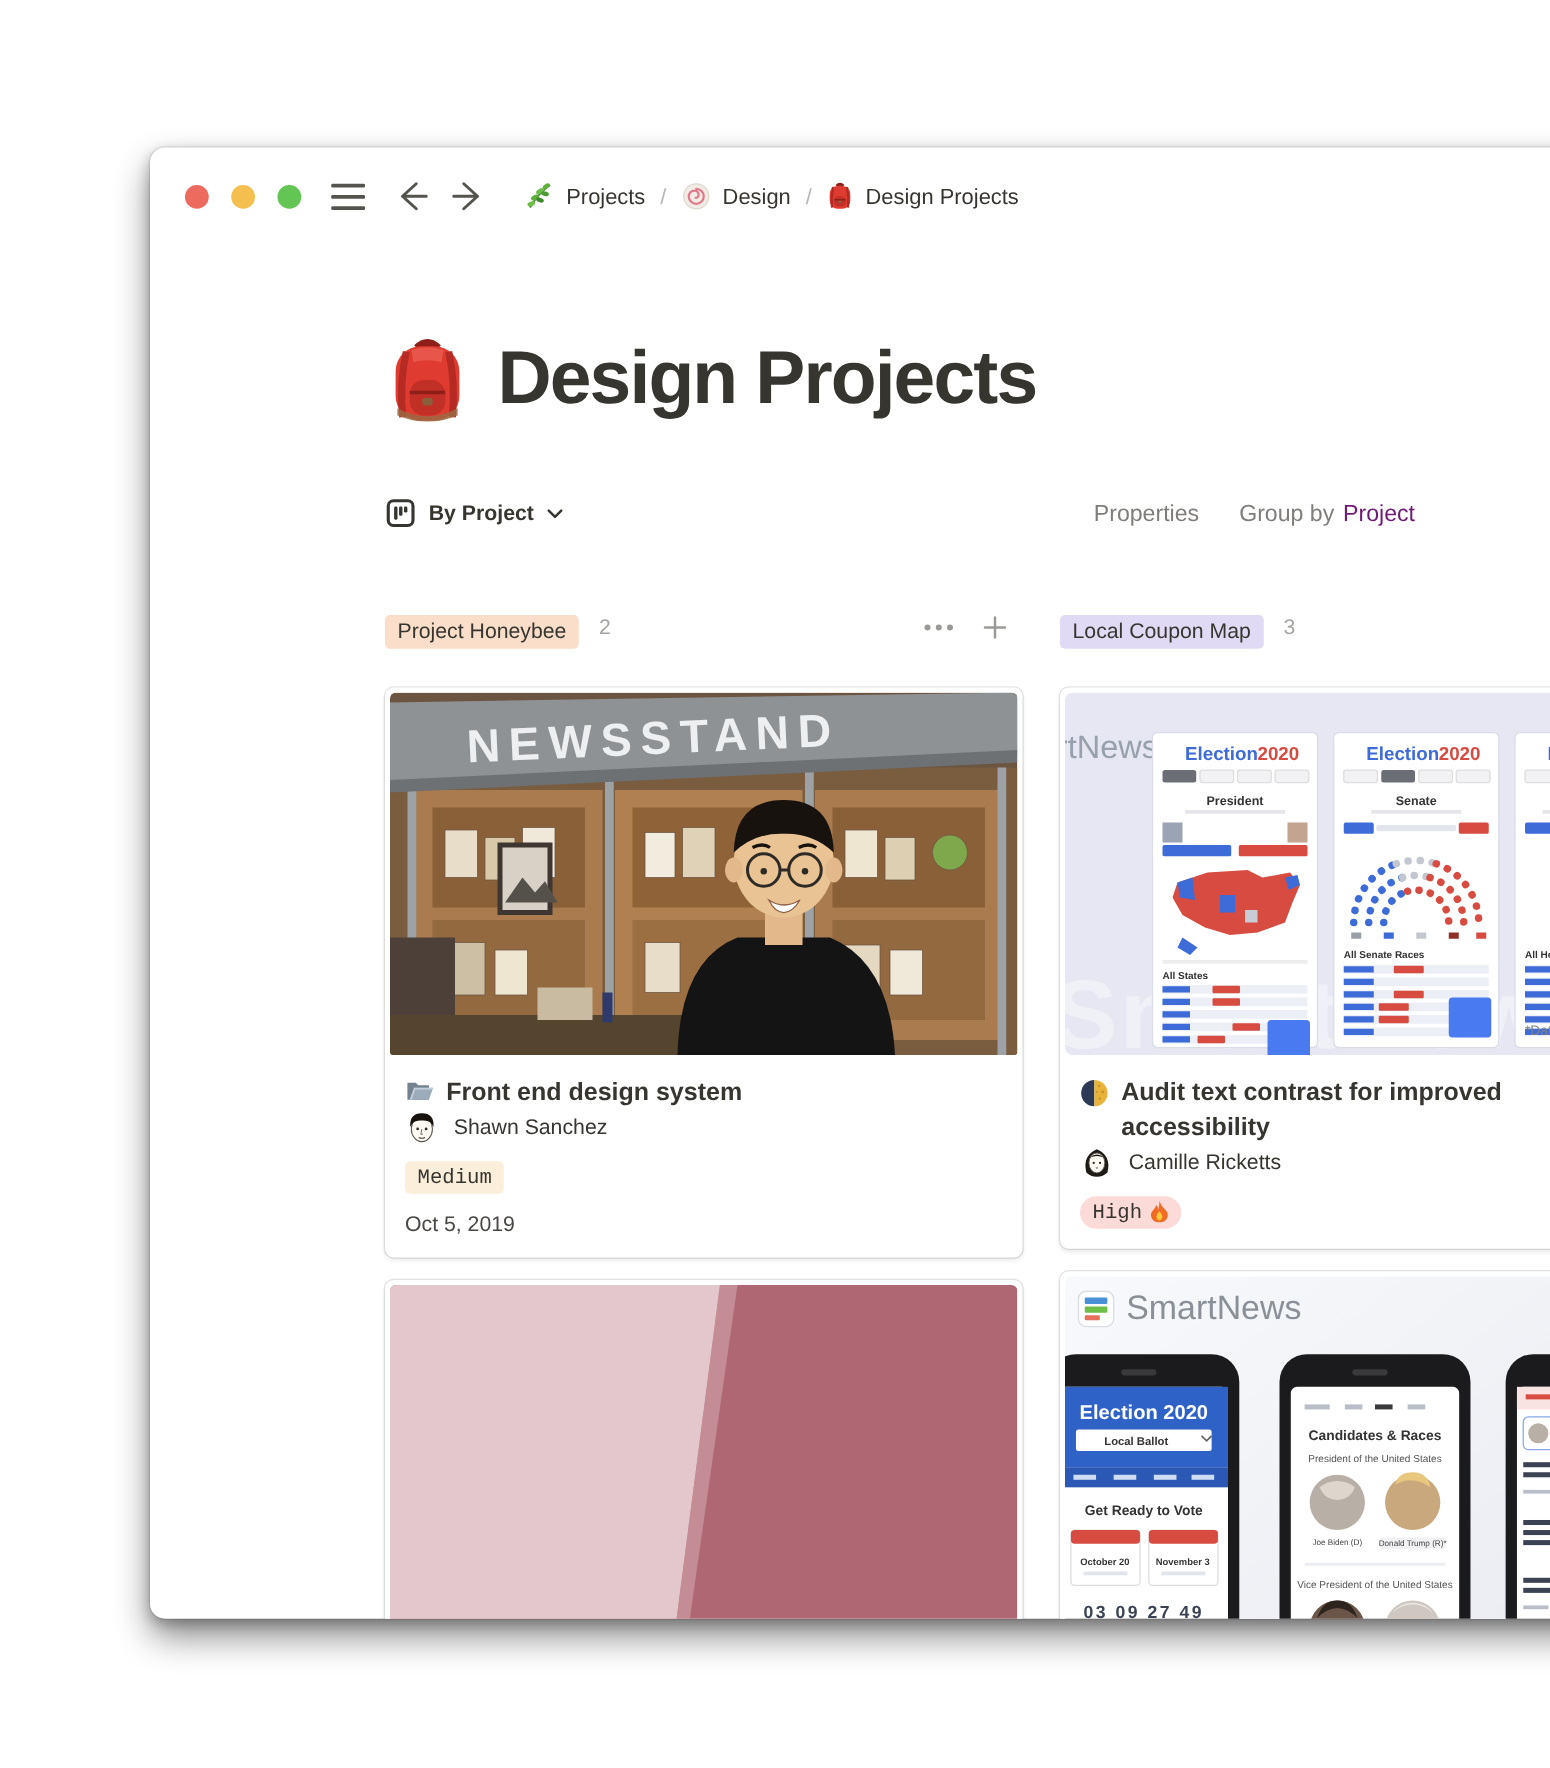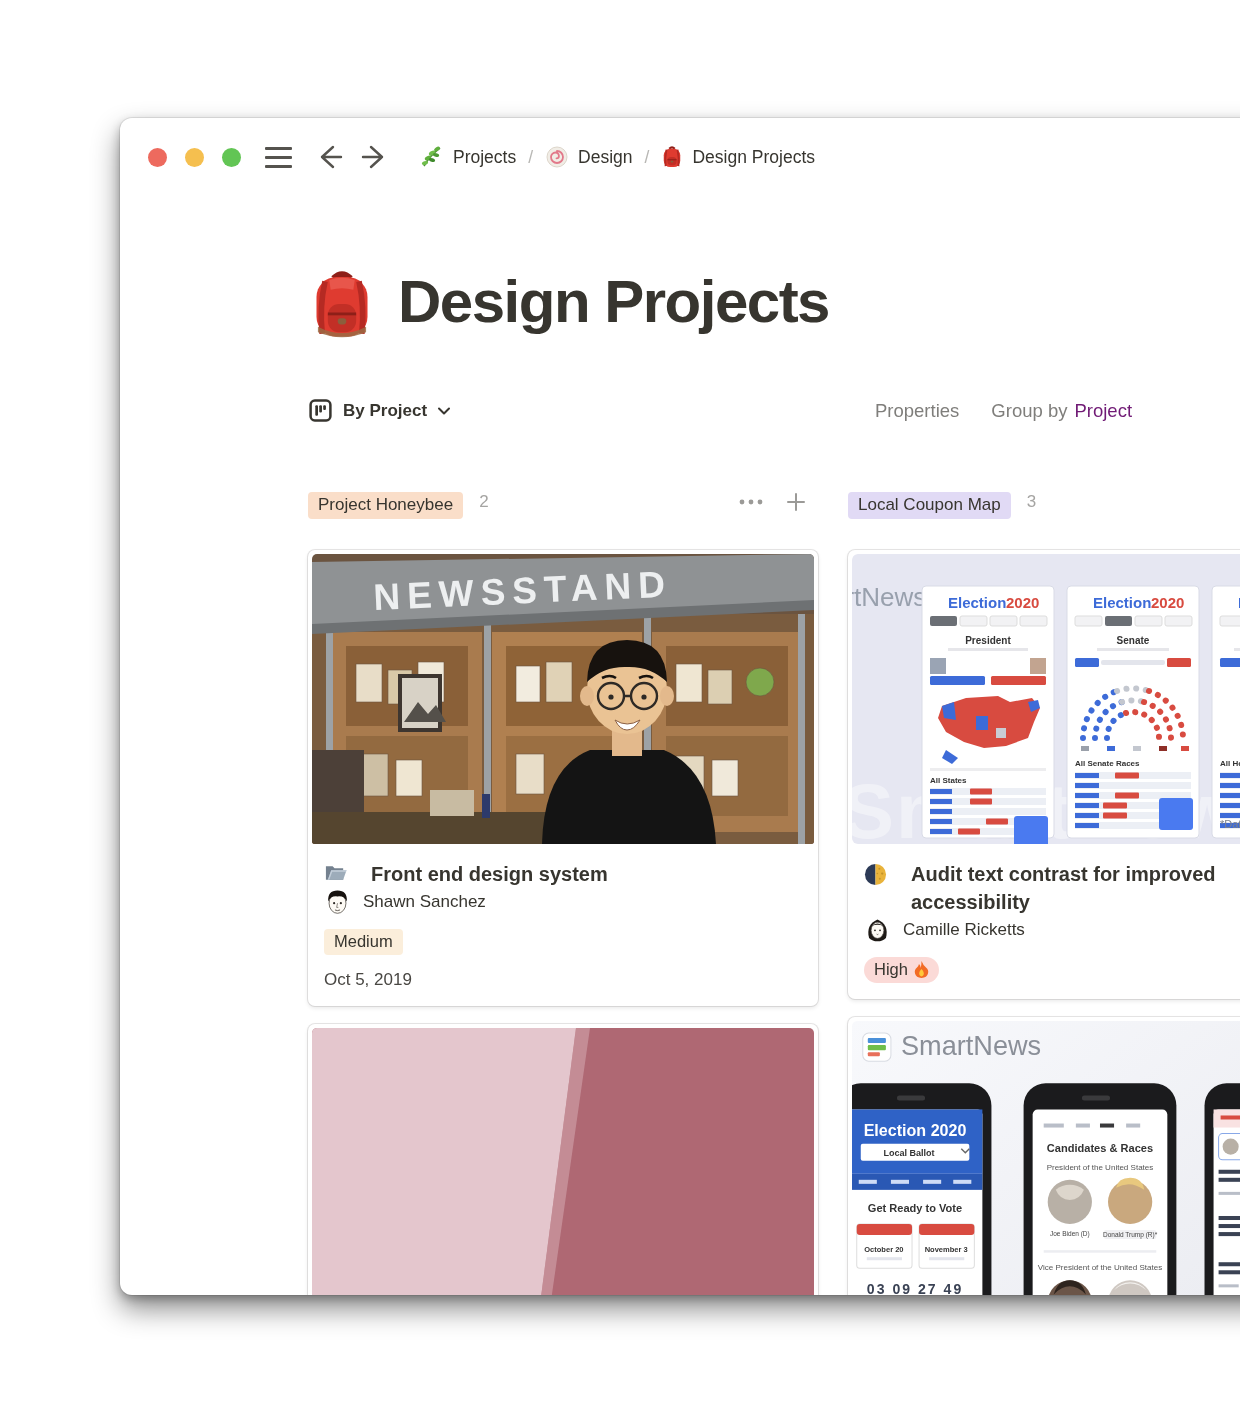--- a/index.html
+++ b/index.html
@@ -44,25 +44,25 @@
   .col-count { margin-left:16px; color:#A5A4A2; font-size:17px; }
   .col-actions { margin-left:auto; display:flex; align-items:center; gap:22px; padding-right:12px; }
   .cards { display:flex; flex-direction:column; gap:18px; margin-top:24px; }
   .card { background:#fff; border-radius:7px; overflow:hidden; cursor:pointer;
     box-shadow:0 0 0 1px rgba(55,53,47,0.12), 0 2px 4px rgba(15,15,15,0.1); }
   .card-img { padding:4px; }
   .card-img .imgbox { height:290px; border-radius:5px 5px 3px 3px; overflow:hidden; position:relative; }
   .card.tall .imgbox { height:392px; }
   .imgbox svg { display:block; width:100%; height:100%; }
   .card-body { padding:8px 16px 16px; }
-  .card-title { display:flex; gap:24px; font-size:20px; font-weight:600; line-height:1.4; margin-top:4px; max-width:430px; }
+  .card-title { display:flex; gap:10px; font-size:20px; font-weight:600; line-height:1.4; margin-top:4px; max-width:430px; }
   .card-title .ttl-icon { flex:none; margin-top:3px; }
   .assignee { display:flex; align-items:center; gap:12px; font-size:17px; }
   .prio { display:inline-flex; align-items:center; gap:6px; margin-top:14px; font-size:16.5px;
-    padding:3px 10px 4px; border-radius:4px; }
+    padding:3px 10px 4px; border-radius:4px;font-family:Liberation Mono, monospace; }
   .prio.medium { background:var(--medium-badge,#FBEEDB); }
   .prio.high { background:var(--high-badge,#FBDAD7);border-radius:13px; }
   .card-date { margin-top:15px; font-size:17px; color:#494743; }
   .avatar { width:27px; height:27px; flex:none; }
 </style>
 </head>
 <body>
 
 <div class="window">
 

